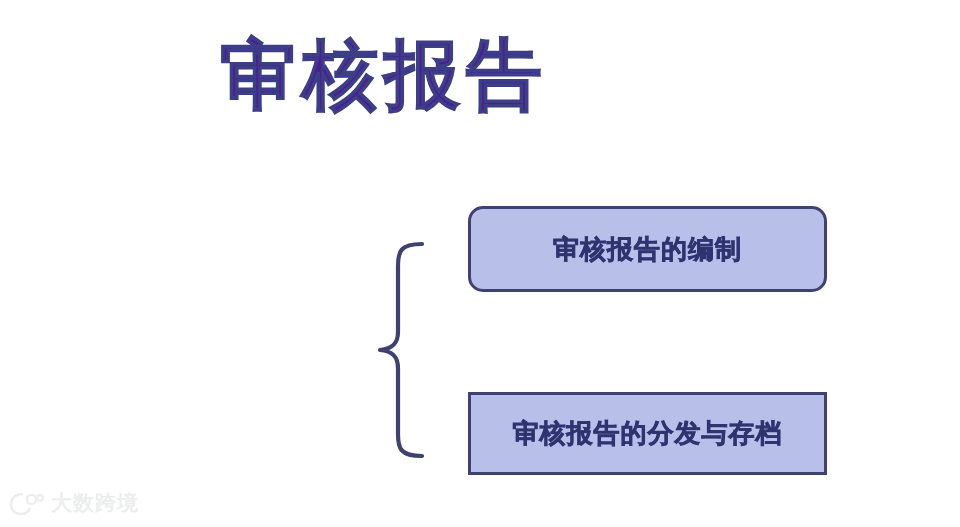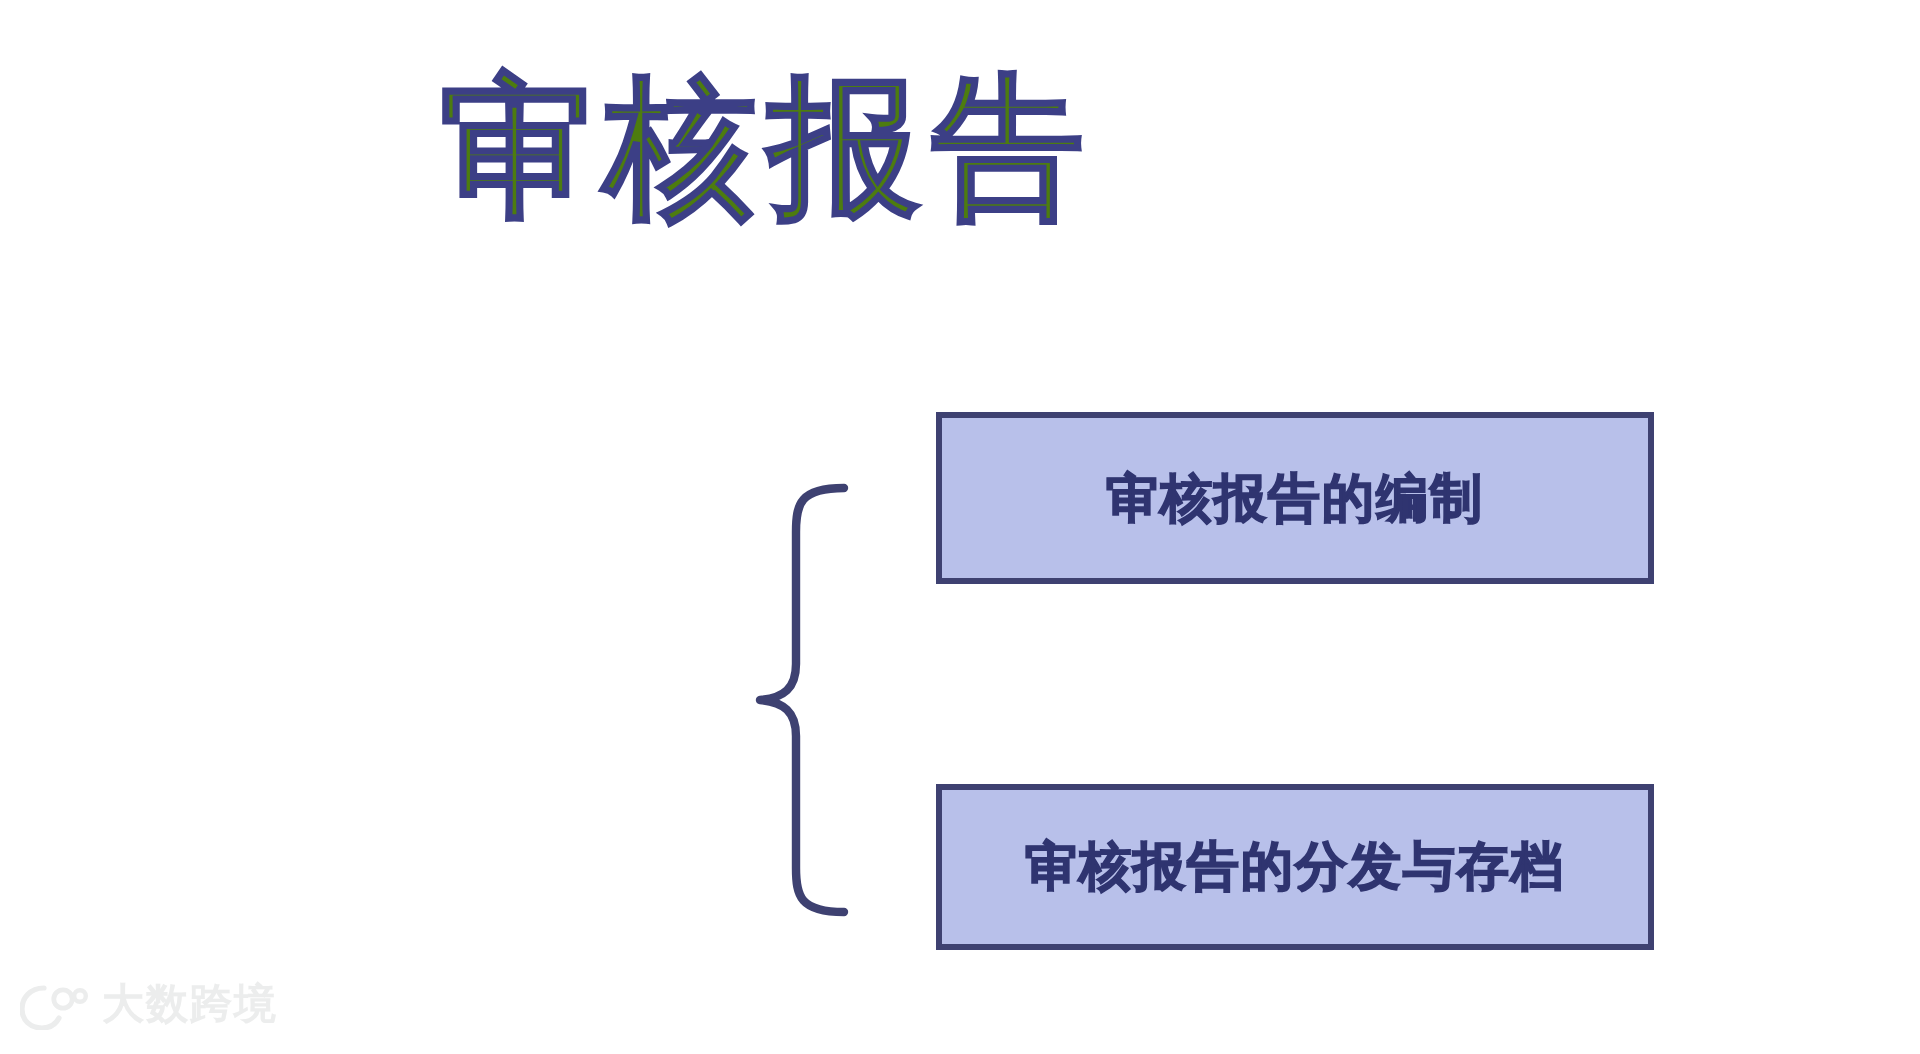--- a/index.html
+++ b/index.html
@@ -26,21 +26,21 @@
   #page-title {
     position: absolute;
     left: 0;
     top: 30px;
     width: 768px;
     text-align: center;
     font-size: 76px;
     line-height: 90px;
     font-weight: 700;
     letter-spacing: 6px;
-    color: #4d7c0f;
+    color: #4c1d95;
     white-space: nowrap;
     -webkit-text-stroke: 1.2px #3c3f86;
   }
 
   
   #diagram {
     position: absolute;
     left: 0;
     top: 0;
     width: 960px;
@@ -71,20 +71,21 @@
   }
 
   .node.branch-top {
     left: 468px;
     top: 206px;
     width: 359px;
     height: 86px;
     background: #b8c0ea;
     font-size: 26px;
     letter-spacing: 1px;
+    border-radius: 15px;
   }
 
   .node.branch-bottom {
     left: 468px;
     top: 392px;
     width: 359px;
     height: 83px;
     background: #b8c0ea;
     font-size: 26px;
     letter-spacing: 1px;

